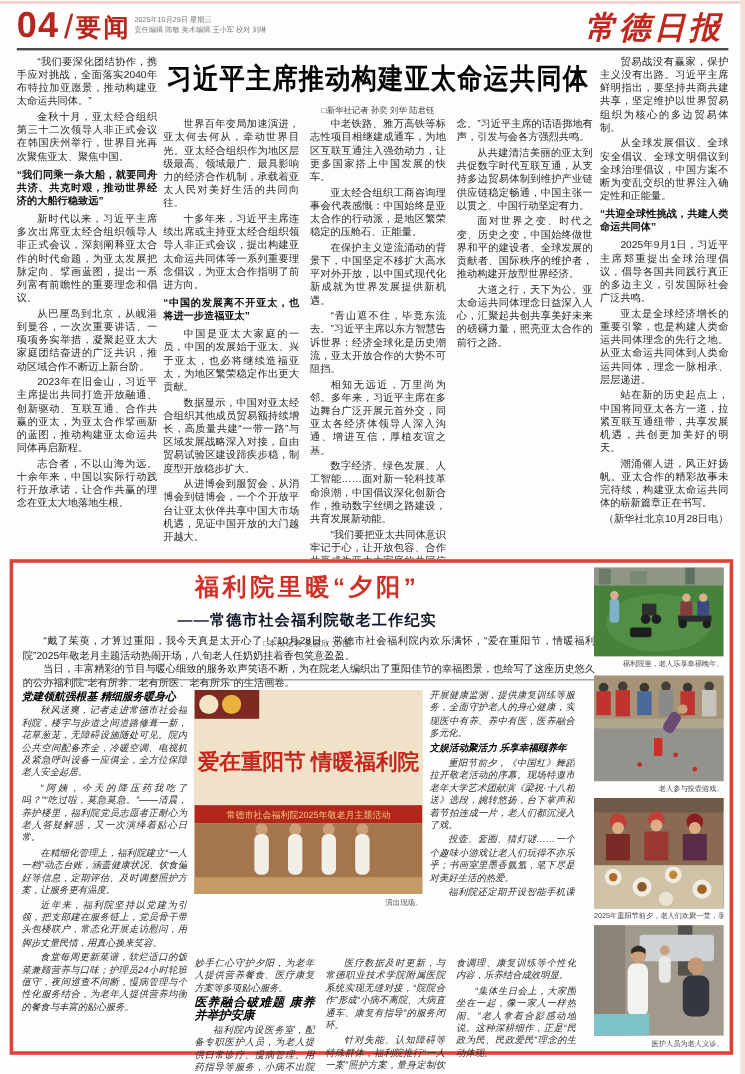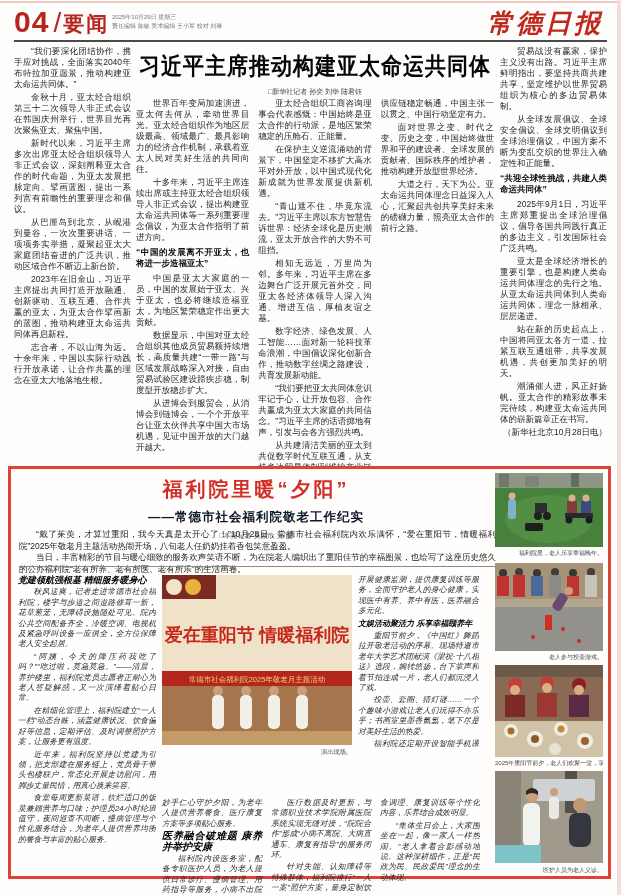--- a/index.html
+++ b/index.html
@@ -84,33 +84,35 @@
   <div class="hdr-rule"></div>
 
   <div class="lead-head-block">
     <div class="lead-headline">习近平主席推动构建亚太命运共同体</div>
     <div class="lead-byline">□新华社记者 孙奕 刘华 陆君钰</div>
   </div>
 
   <div class="colabs bt lead-c1">
     <p>“我们要深化团结协作，携手应对挑战，全面落实2040年布特拉加亚愿景，推动构建亚太命运共同体。”</p>
     <p>金秋十月，亚太经合组织第三十二次领导人非正式会议在韩国庆州举行，世界目光再次聚焦亚太、聚焦中国。</p>
+    <p class="qb">“我们同乘一条大船，就要同舟共济、共克时艰，推动世界经济的大船行稳致远”</p>
     <p>新时代以来，习近平主席多次出席亚太经合组织领导人非正式会议，深刻阐释亚太合作的时代命题，为亚太发展把脉定向、擘画蓝图，提出一系列富有前瞻性的重要理念和倡议。</p>
     <p>从巴厘岛到北京，从岘港到曼谷，一次次重要讲话、一项项务实举措，凝聚起亚太大家庭团结奋进的广泛共识，推动区域合作不断迈上新台阶。</p>
     <p>2023年在旧金山，习近平主席提出共同打造开放融通、创新驱动、互联互通、合作共赢的亚太，为亚太合作擘画新的蓝图，推动构建亚太命运共同体再启新程。</p>
     <p>志合者，不以山海为远。十余年来，中国以实际行动践行开放承诺，让合作共赢的理念在亚太大地落地生根。</p>
   </div>
 
   <div class="colabs bt lead-mid">
     <p>世界百年变局加速演进，亚太何去何从，牵动世界目光。亚太经合组织作为地区层级最高、领域最广、最具影响力的经济合作机制，承载着亚太人民对美好生活的共同向往。</p>
     <p>十多年来，习近平主席连续出席或主持亚太经合组织领导人非正式会议，提出构建亚太命运共同体等一系列重要理念倡议，为亚太合作指明了前进方向。</p>
     <p class="qb">“中国的发展离不开亚太，也将进一步造福亚太”</p>
     <p>中国是亚太大家庭的一员，中国的发展始于亚太、兴于亚太，也必将继续造福亚太，为地区繁荣稳定作出更大贡献。</p>
     <p>数据显示，中国对亚太经合组织其他成员贸易额持续增长，高质量共建“一带一路”与区域发展战略深入对接，自由贸易试验区建设蹄疾步稳，制度型开放稳步扩大。</p>
     <p>从进博会到服贸会，从消博会到链博会，一个个开放平台让亚太伙伴共享中国大市场机遇，见证中国开放的大门越开越大。</p>
+    <p>中老铁路、雅万高铁等标志性项目相继建成通车，为地区互联互通注入强劲动力，让更多国家搭上中国发展的快车。</p>
     <p>亚太经合组织工商咨询理事会代表感慨：中国始终是亚太合作的行动派，是地区繁荣稳定的压舱石、正能量。</p>
     <p>在保护主义逆流涌动的背景下，中国坚定不移扩大高水平对外开放，以中国式现代化新成就为世界发展提供新机遇。</p>
     <p>“青山遮不住，毕竟东流去。”习近平主席以东方智慧告诉世界：经济全球化是历史潮流，亚太开放合作的大势不可阻挡。</p>
     <p>相知无远近，万里尚为邻。多年来，习近平主席在多边舞台广泛开展元首外交，同亚太各经济体领导人深入沟通、增进互信，厚植友谊之基。</p>
     <p>数字经济、绿色发展、人工智能……面对新一轮科技革命浪潮，中国倡议深化创新合作，推动数字丝绸之路建设，共育发展新动能。</p>
     <p>“我们要把亚太共同体意识牢记于心，让开放包容、合作共赢成为亚太大家庭的共同信念。”习近平主席的话语掷地有声，引发与会各方强烈共鸣。</p>
     <p>从共建清洁美丽的亚太到共促数字时代互联互通，从支持多边贸易体制到维护产业链供应链稳定畅通，中国主张一以贯之、中国行动坚定有力。</p>
     <p>面对世界之变、时代之变、历史之变，中国始终做世界和平的建设者、全球发展的贡献者、国际秩序的维护者，推动构建开放型世界经济。</p>
     <p>大道之行，天下为公。亚太命运共同体理念日益深入人心，汇聚起共创共享美好未来的磅礴力量，照亮亚太合作的前行之路。</p>
   </div>

